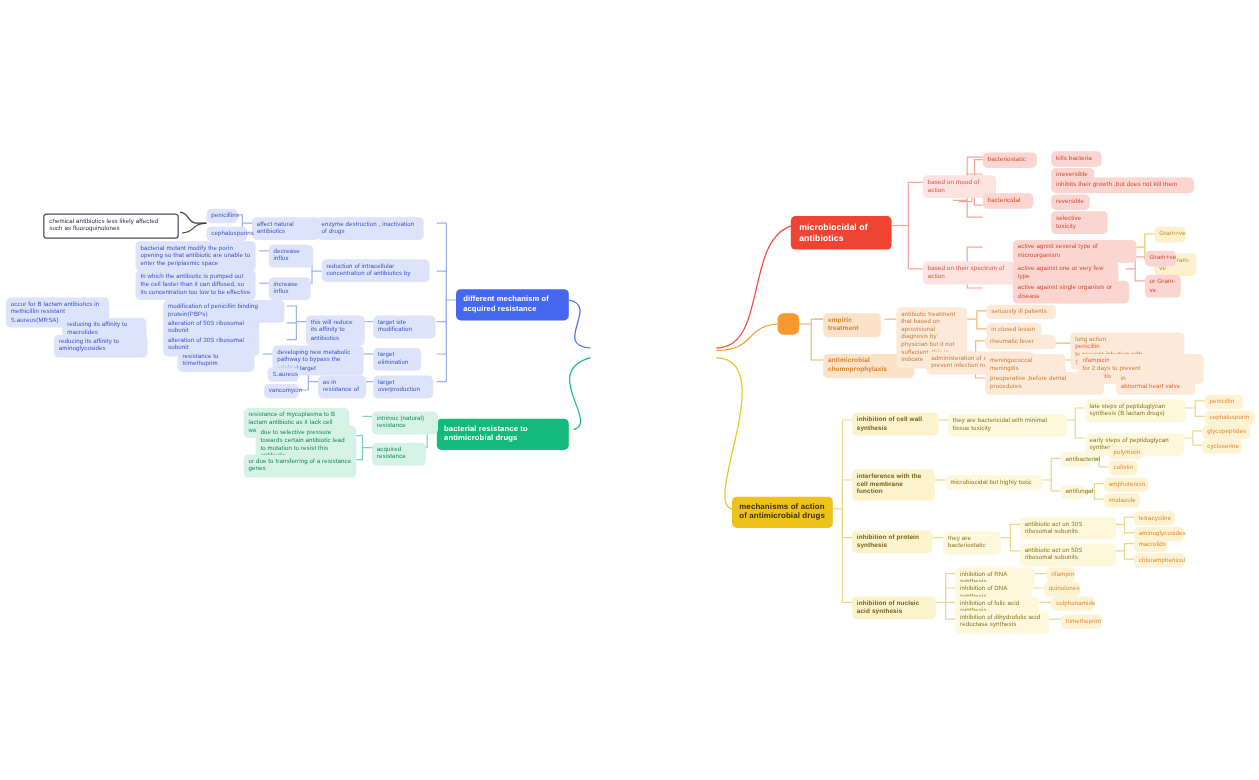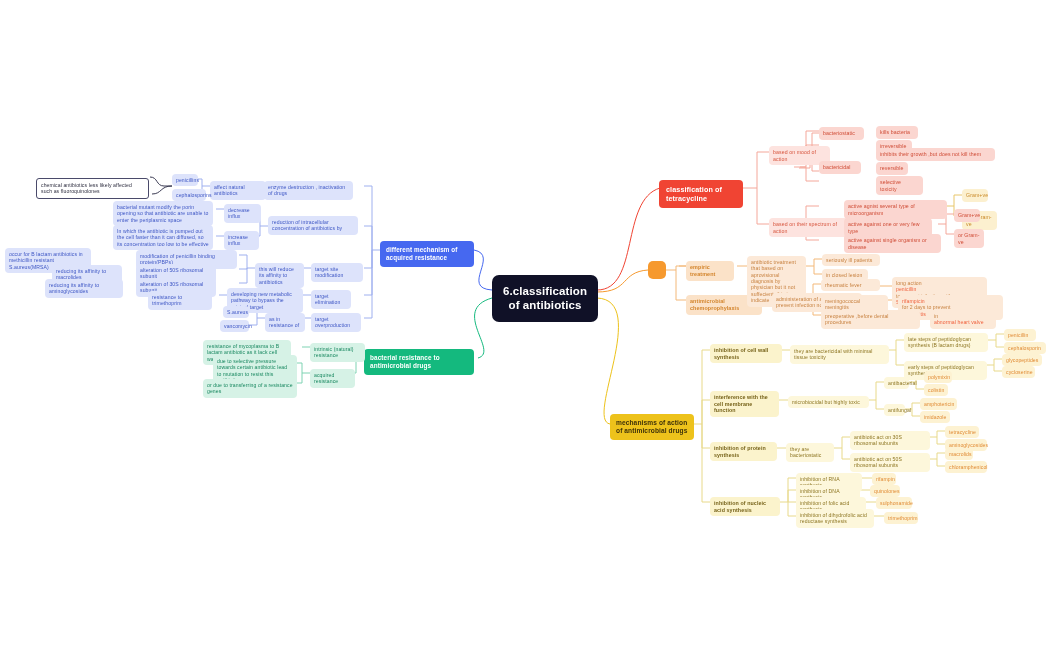--- a/index.html
+++ b/index.html
@@ -170,23 +170,22 @@
       <path d="M257,318 L257,325 L249,325" stroke="#9fb0ef"></path>
 
       <path d="M364,358 L356,358 L356,347 L348,347" stroke="#7fd3b3"></path>
       <path d="M356,358 L356,373 L348,373" stroke="#7fd3b3"></path>
       <path d="M310,347 L302,347" stroke="#7fd3b3"></path>
       <path d="M310,373 L302,373 L302,363 L294,363" stroke="#7fd3b3"></path>
       <path d="M302,373 L302,383 L294,383" stroke="#7fd3b3"></path>
     </g>
   </svg>
 
-  <div class="node center" style="left:492px;top:275px;width:106px;">6.classification of antibiotics</div>
-
-  <div class="node r-main" style="left:659px;top:180px;width:84px;">classification of tetracycline</div>
+
+  <div class="node r-main" style="left:659px;top:180px;width:84px;">microbiocidal of antibiotics</div>
 
   <div class="node r-l1" style="left:769px;top:146px;width:61px;">based on mood of action</div>
   <div class="node r-l1" style="left:769px;top:218px;width:83px;">based on their spectrum of action</div>
 
   <div class="node r-l2" style="left:819px;top:127px;width:45px;">bacteriostatic</div>
   <div class="node r-l2" style="left:819px;top:161px;width:42px;">bactericidal</div>
 
   <div class="node r-l3" style="left:876px;top:126px;width:42px;">kills bacteria</div>
   <div class="node r-l3" style="left:876px;top:140px;width:36px;">irreversible</div>
   <div class="node r-l3" style="left:876px;top:148px;width:119px;">inhibits their growth ,but does not kill them</div>

